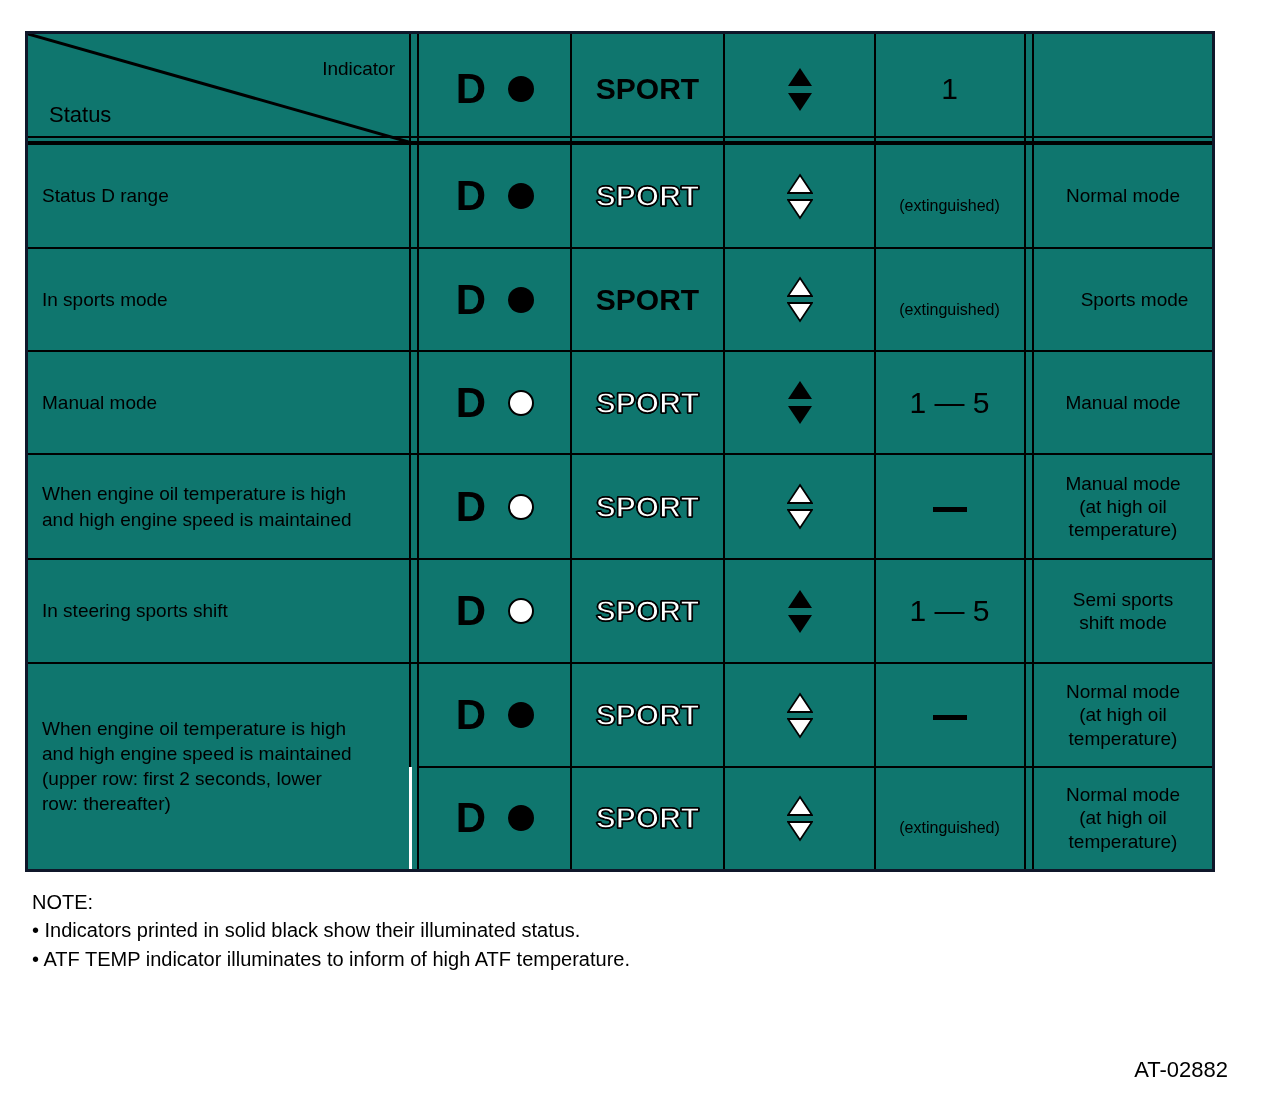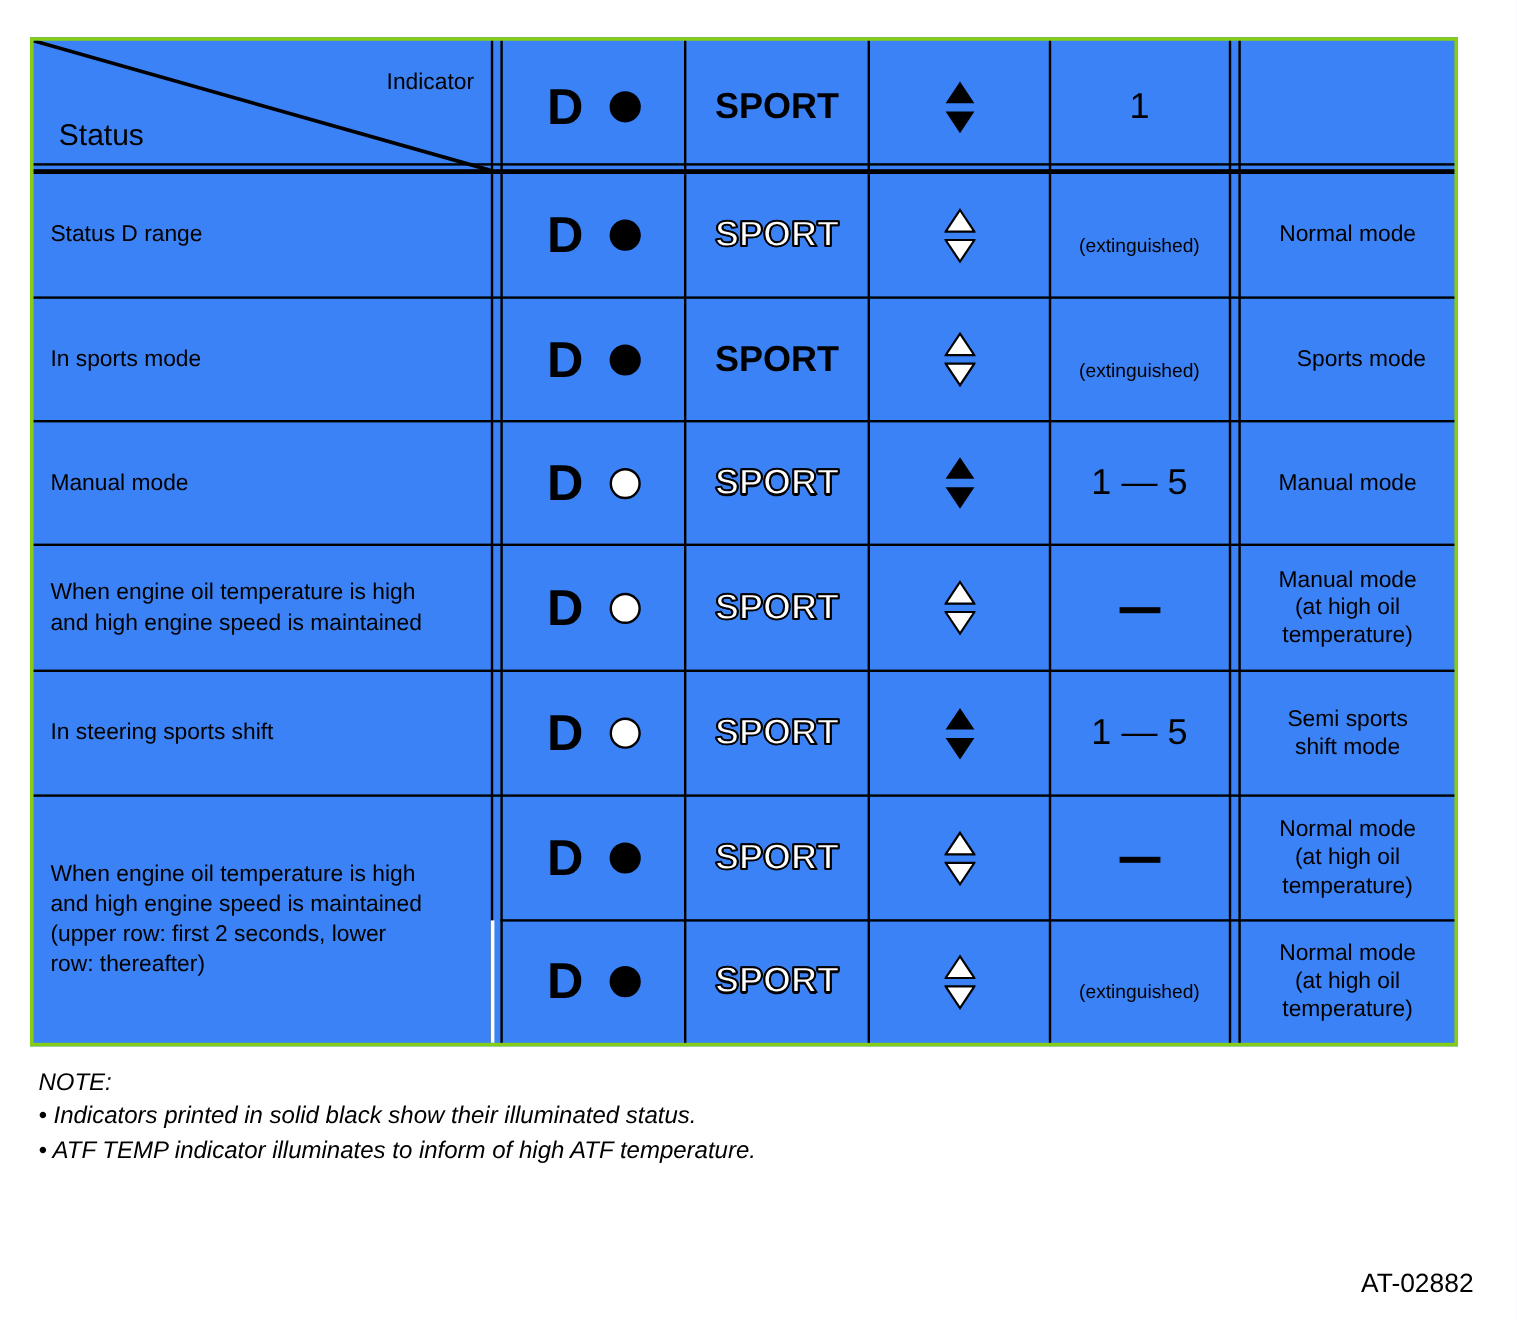--- a/index.html
+++ b/index.html
@@ -10,23 +10,23 @@
     position:relative;
     overflow:hidden;
   }
   #sheet{position:absolute;left:0;top:0;width:1264px;height:1100px;}
 
   
   .tbl{
     position:absolute;
     left:25px; top:31px;
     width:1190px; height:841px;
-    border:3px solid #84cc16;
+    border:3px solid #0f172a;
     box-sizing:border-box;
-    background:#3b82f6;
+    background:#0f766e;
   }
   .tbl-grid{
     position:absolute;left:0;top:0;right:0;bottom:0;
   }
 
   
   .row{position:absolute;left:0;right:0;}
   .cell{position:absolute;top:0;bottom:0;display:flex;align-items:center;box-sizing:border-box;}
   .cell.center{justify-content:center;}
   .cell.left{justify-content:flex-start;padding-left:14px;}
@@ -39,21 +39,21 @@
   .vdouble:before{left:0;}
   .vdouble:after{right:0;}
 
   
   .hline{position:absolute;left:0;right:0;height:2px;background:#000;}
   .hthick{position:absolute;left:0;right:0;height:4px;background:#000;}
 
   
   .diag{position:absolute;left:0;top:0;width:100%;height:100%;}
   .hdr-indicator{position:absolute;right:14px;top:24px;font-size:19px;}
-  .hdr-status{position:absolute;left:21px;bottom:16px;font-size:25px;}
+  .hdr-status{position:absolute;left:21px;bottom:16px;font-size:22px;}
 
   
   .d-group{display:flex;align-items:center;gap:22px;}
   .d-letter{font-size:42px;font-weight:bold;line-height:1;font-family:"Liberation Sans", sans-serif;}
   .dot{width:26px;height:26px;border-radius:50%;box-sizing:border-box;}
   .dot.on{background:#000;border:none;}
   .dot.off{background:#fff;border:2px solid #000;}
 
   .sport{
     font-size:30px;font-weight:bold;letter-spacing:0px;
@@ -73,21 +73,21 @@
   .gear.small{font-size:16px;margin-top:20px;}
   .dash{display:inline-block;width:34px;height:5px;background:#000;}
 
   .mode{font-size:19px;line-height:1.22;text-align:center;}
 
   
   .note{
     position:absolute;left:32px;top:888px;width:900px;
     font-size:20px;line-height:1.42;
   }
-  .note div{white-space:nowrap;font-style:italic;}
+  .note div{white-space:nowrap;}
 
   .code{
     position:absolute;right:36px;top:1057px;
     font-size:22px;
   }
 </style>
 </head>
 <body>
 
 <div id="sheet">

